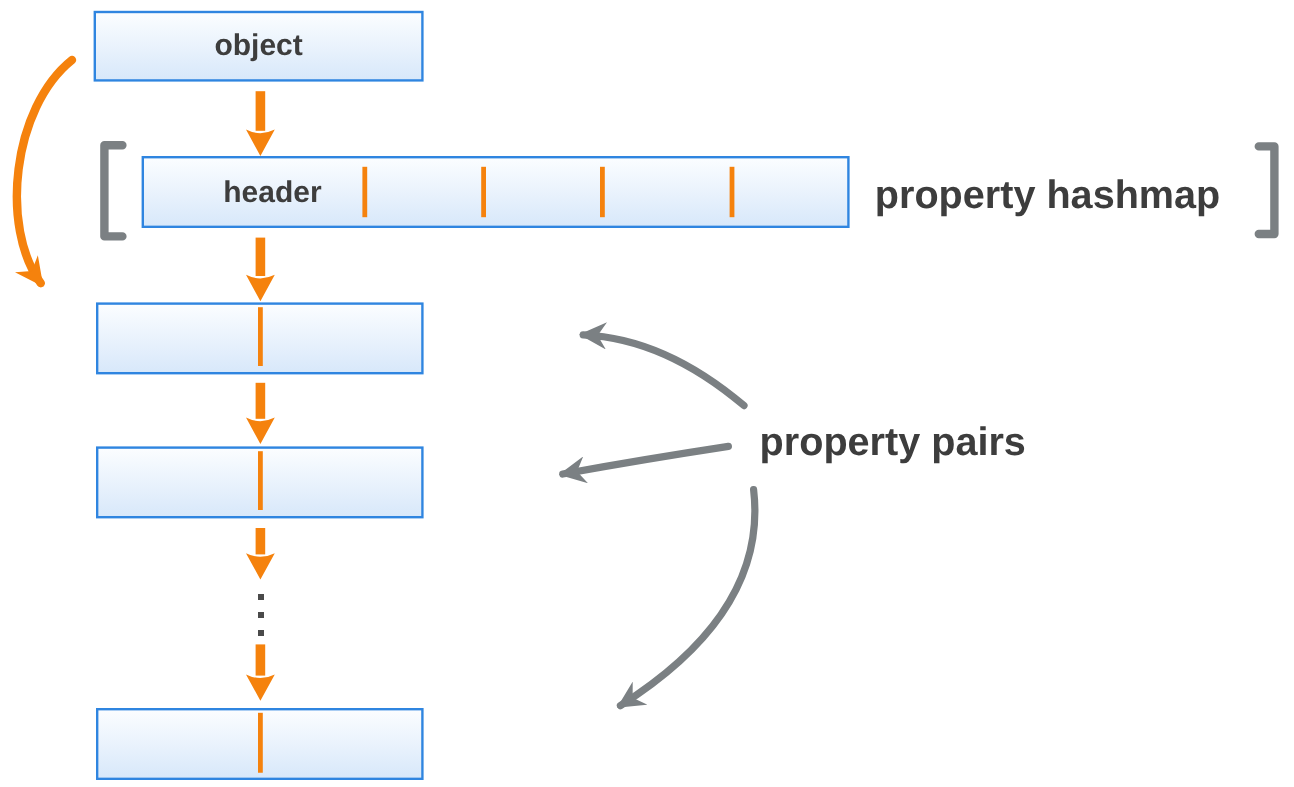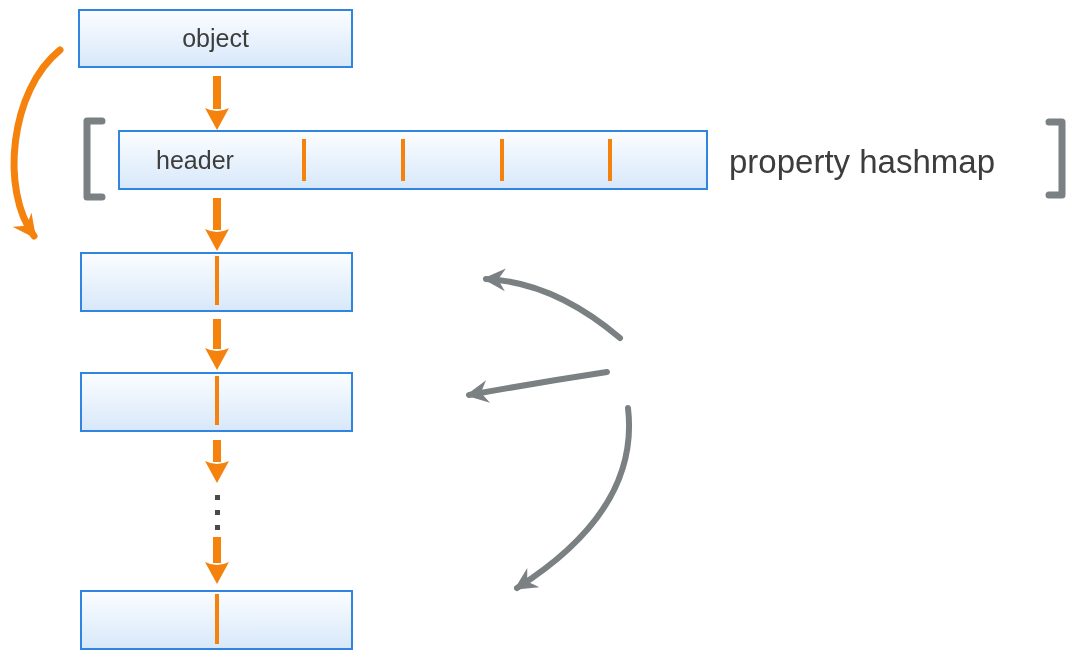--- a/index.html
+++ b/index.html
@@ -15,20 +15,21 @@
   html,body{margin:0;padding:0;}
   body{
     font-family:"Liberation Sans", sans-serif;
     background:var(--background);
   }
   .canvas{
     position:relative;
     width:1078px;height:656px;
     background:var(--background);
     overflow:hidden;
+    font-weight:bold;
   }
   .svg-layer{
     position:absolute;left:0;top:0;width:1078px;height:656px;
   }
   .node-box{
     position:absolute;
     box-sizing:border-box;
     border:2px solid var(--blue-border);
     background:linear-gradient(to bottom, var(--box-fill-top) 0%, var(--box-fill-bottom) 100%);
   }
@@ -38,21 +39,21 @@
   .box-pair-2{left:80px;top:372px;width:273px;height:60px;}
   .box-pair-3{left:80px;top:590px;width:273px;height:60px;}
   .box-label{
     position:absolute;
     display:flex;align-items:center;justify-content:center;
     color:var(--text-color);
     font-size:25px;
     pointer-events:none;
   }
   .lbl-object{left:78px;top:9px;width:275px;height:59px;}
-  .lbl-header{left:102px;top:130px;width:186px;height:60px;}
+  .lbl-header{left:134px;top:130px;width:186px;height:60px;}
   .side-label{
     position:absolute;
     color:var(--text-color);
     font-size:33px;
     white-space:nowrap;
     text-align:right;
   }
   .lbl-hashmap{left:729px;top:143px;}
   .lbl-pairs{left:633px;top:349px;}
   .o-stroke{stroke:var(--orange);fill:none;}
@@ -128,14 +129,15 @@
     </g>
 
     <path d="M620,338 Q554,282 486,279" class="g-stroke" stroke-width="6" stroke-linecap="round" marker-end="url(#mg)"></path>
     <path d="M607,372 Q535,383 469,395" class="g-stroke" stroke-width="6" stroke-linecap="round" marker-end="url(#mg)"></path>
     <path d="M628,408 Q640,510 517,588" class="g-stroke" stroke-width="6" stroke-linecap="round" marker-end="url(#mg)"></path>
   </svg>
 
   <div class="box-label lbl-object">object</div>
   <div class="box-label lbl-header">header</div>
   <div class="side-label lbl-hashmap">property hashmap</div>
+  <div class="side-label lbl-pairs">property pairs</div>
 
 </div>
 
 </body></html>

